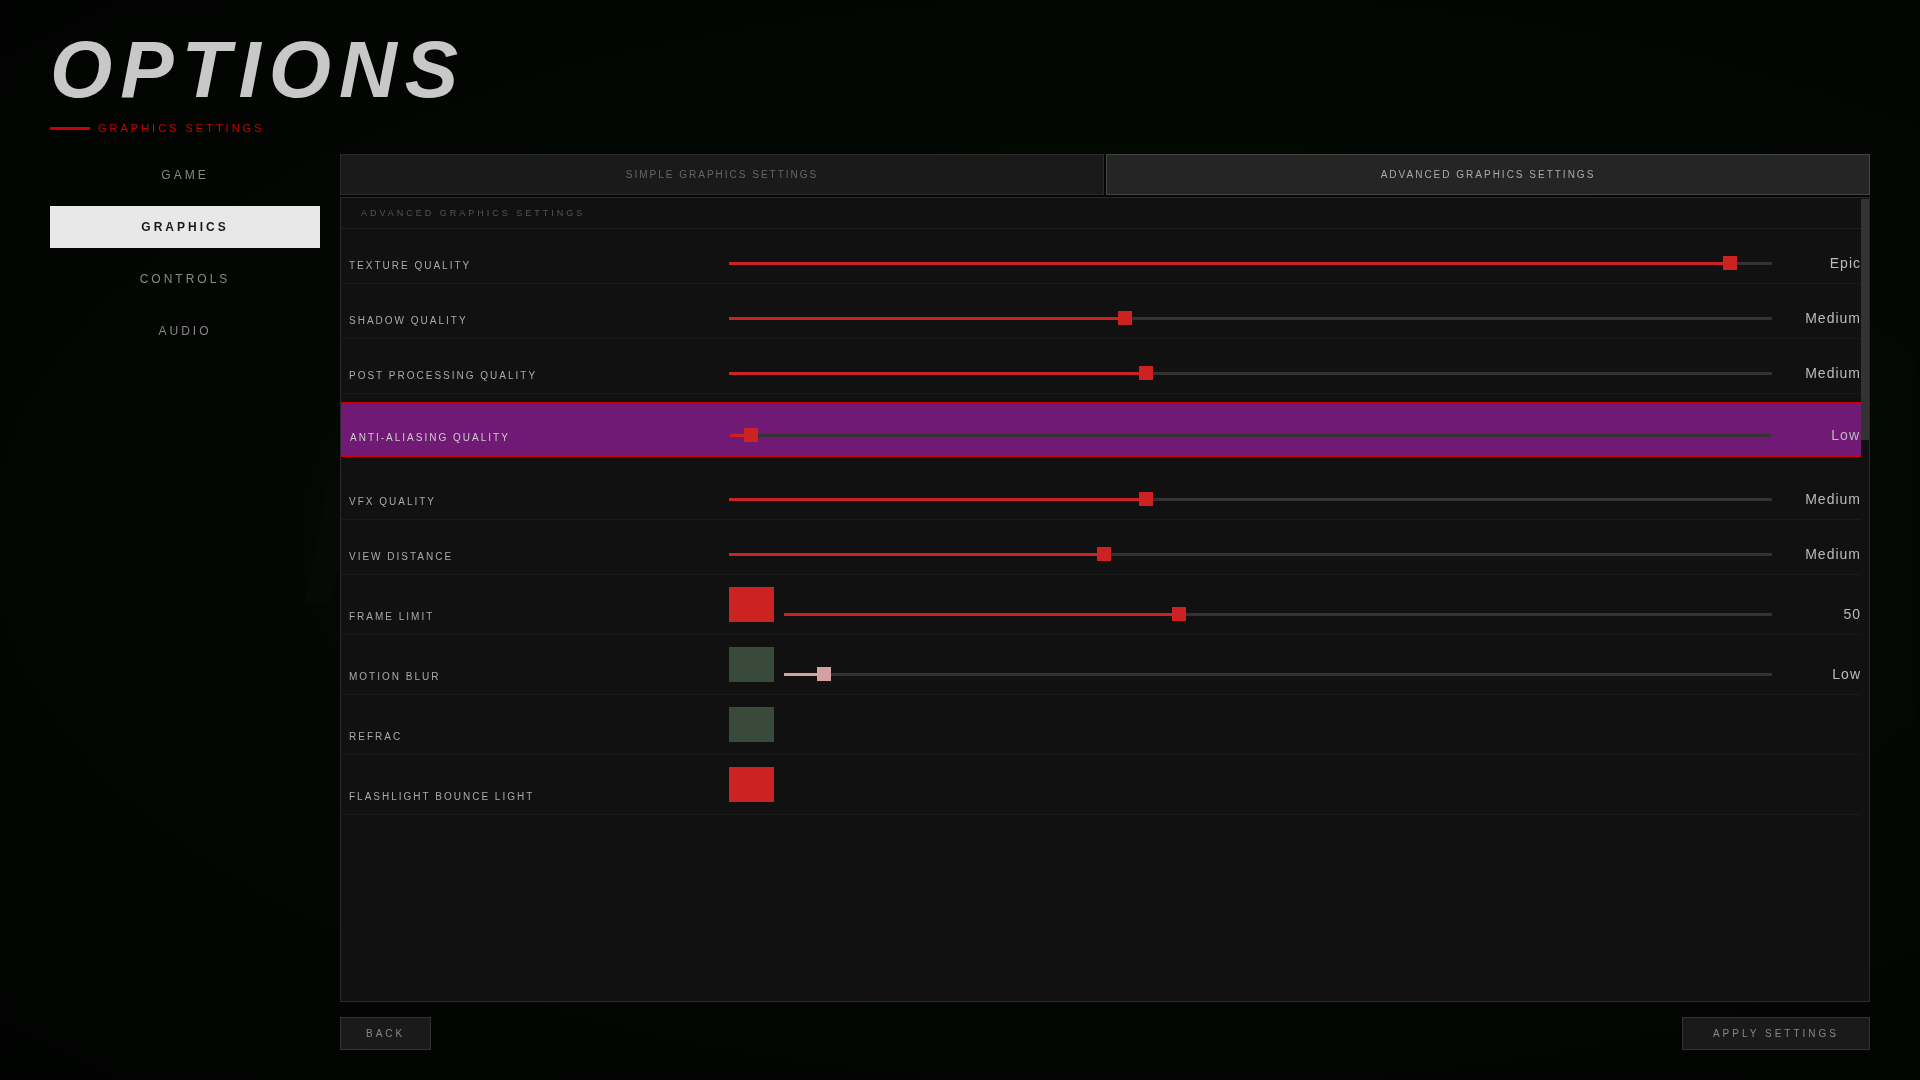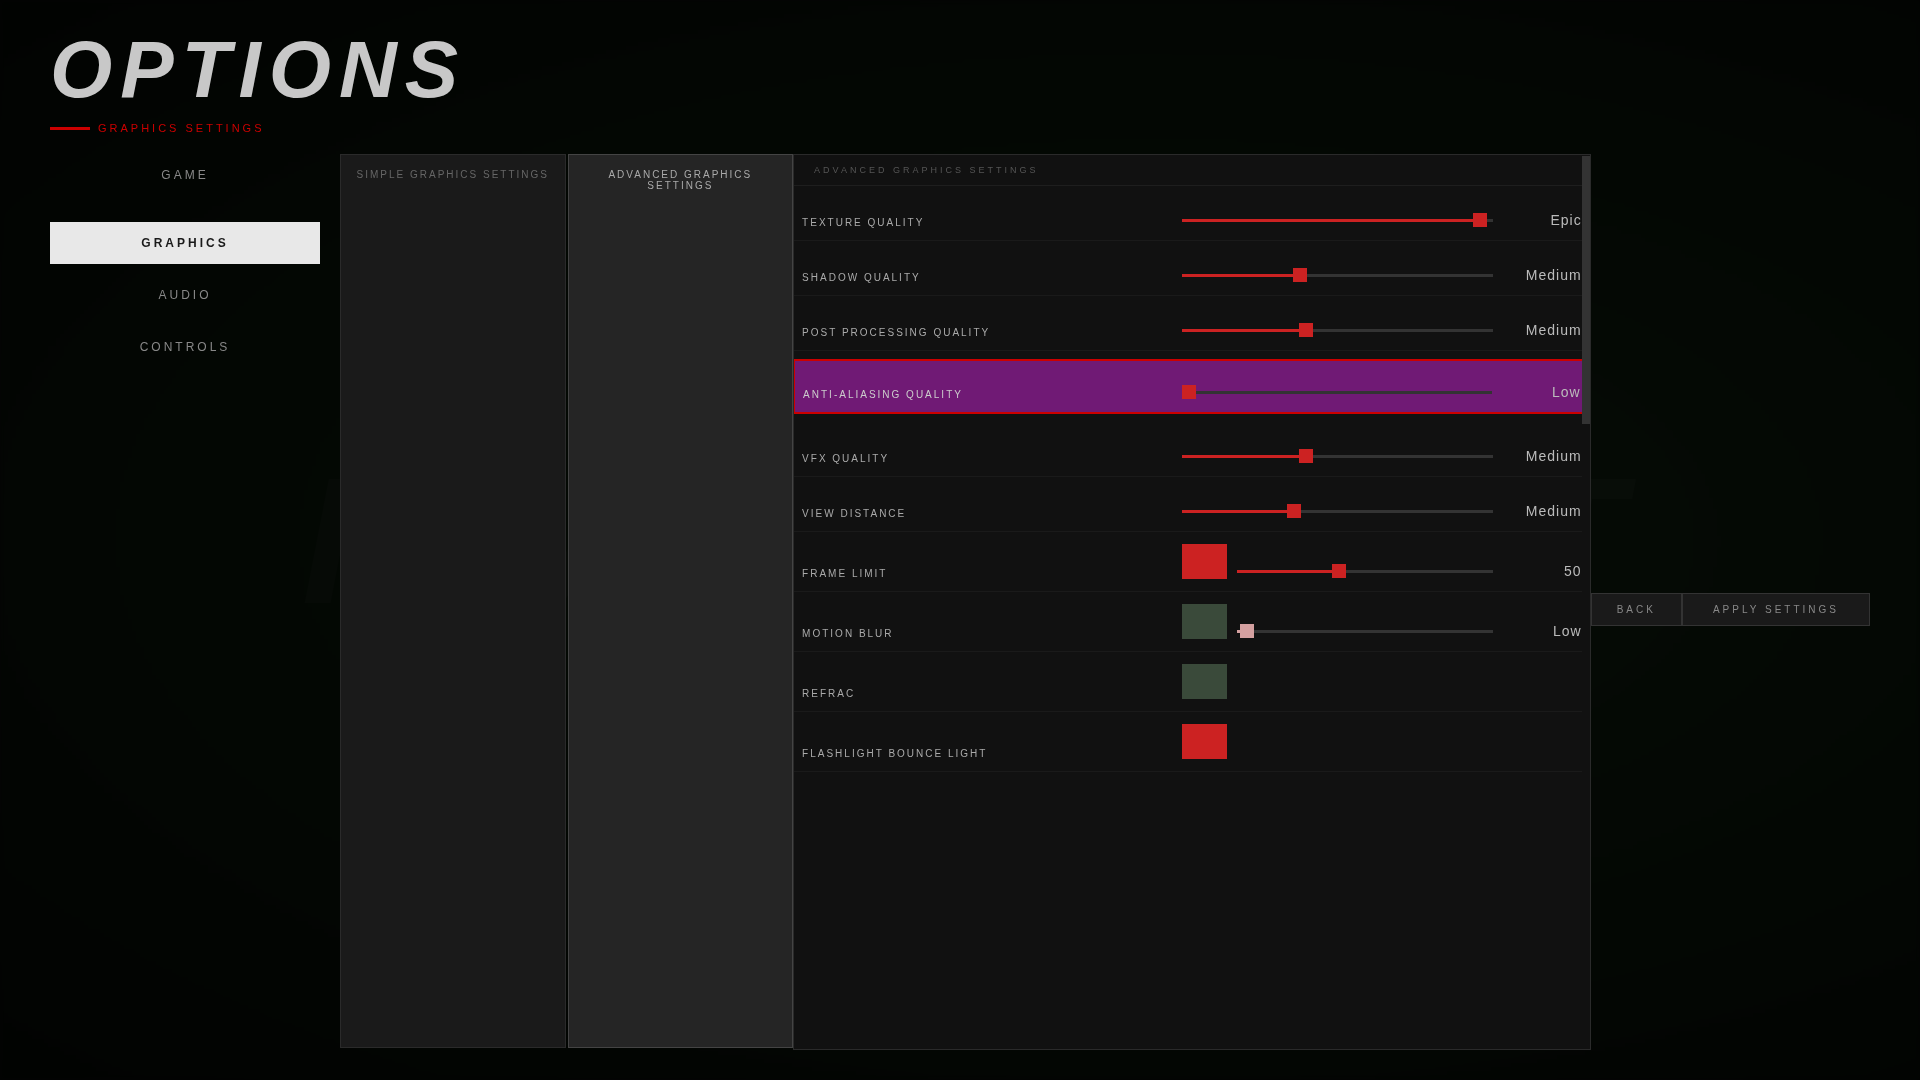--- a/index.html
+++ b/index.html
@@ -100,28 +100,27 @@
       cursor: pointer;
       color: #888;
       background: transparent;
       border: none;
     }
 
     .sidebar-item.active {
       background: #e8e8e8;
       color: #1a1a1a;
       font-weight: bold;
-      margin-top: 16px;
     }
 
     
     .right-panel {
       flex: 1;
       display: flex;
-      flex-direction: row;
+      flex-direction: column;
       min-width: 0;
     }
 
     
     .tabs-row {
       display: flex;
       gap: 2px;
       margin-bottom: 2px;
     }
 
@@ -370,22 +369,22 @@
       <div class="subtitle-red-line"></div>
       <div class="subtitle-text">GRAPHICS SETTINGS</div>
     </div>
   </div>
 
   <div class="content-area">
 
     <div class="sidebar">
       <div class="sidebar-item">GAME</div>
       <div class="sidebar-item active">GRAPHICS</div>
+      <div class="sidebar-item">CONTROLS</div>
       <div class="sidebar-item">AUDIO</div>
-      <div class="sidebar-item">CONTROLS</div>
     </div>
 
     <div class="right-panel">
 
       <div class="tabs-row">
         <div class="tab">SIMPLE GRAPHICS SETTINGS</div>
         <div class="tab active">ADVANCED GRAPHICS SETTINGS</div>
       </div>
 
       <div class="settings-panel">

